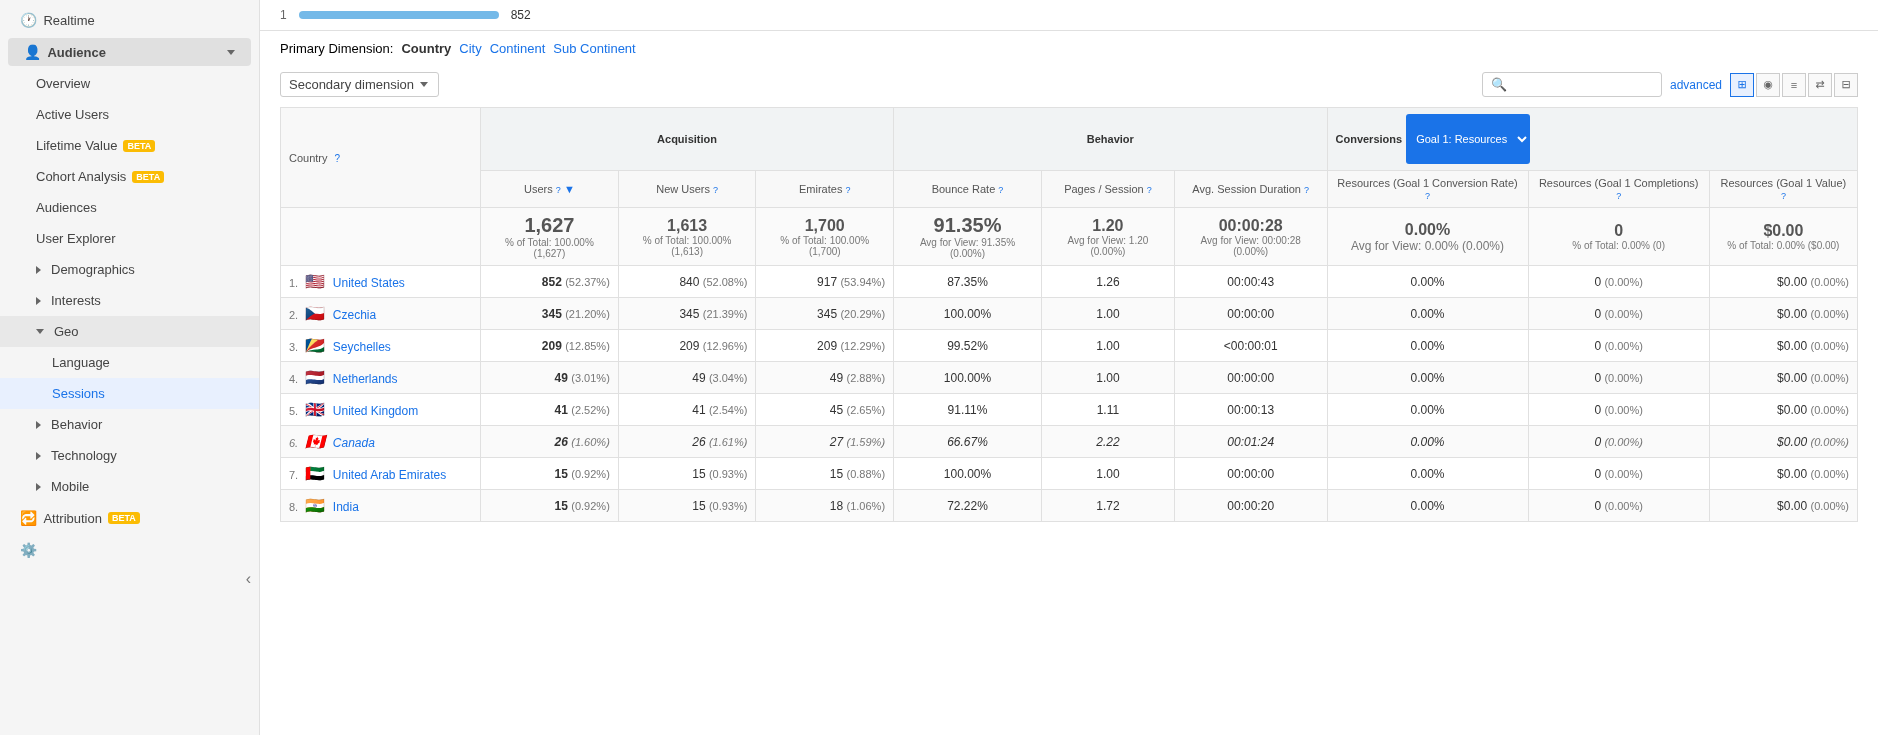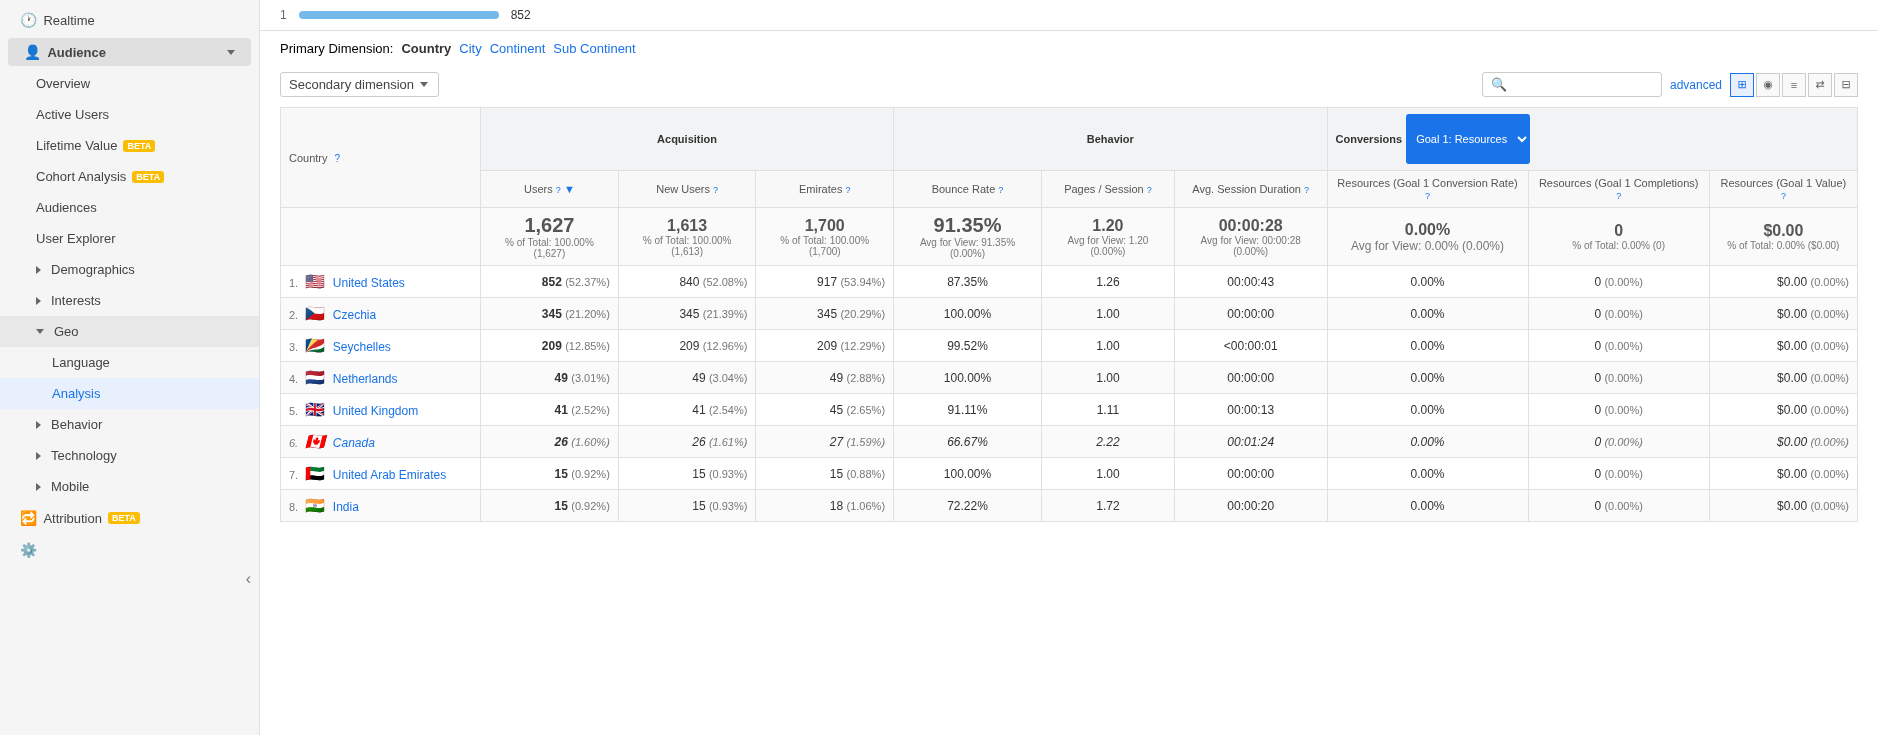--- a/index.html
+++ b/index.html
@@ -110,21 +110,21 @@
   </div>
 
   <div class="sidebar-item indented" style="background:#e8e8e8;">
     <span class="arrow-down" style="margin-right:4px;"></span>
     <span>Geo</span>
   </div>
   <div class="sidebar-item indented2">
     <span>Language</span>
   </div>
   <div class="sidebar-item indented2 active">
-    <span>Analysis</span>
+    <span>Sessions</span>
   </div>
   <div class="sidebar-item indented">
     <span class="arrow-right" style="margin-right:4px;"></span>
     <span>Behavior</span>
   </div>
   <div class="sidebar-item indented">
     <span class="arrow-right" style="margin-right:4px;"></span>
     <span>Technology</span>
   </div>
   <div class="sidebar-item indented">

